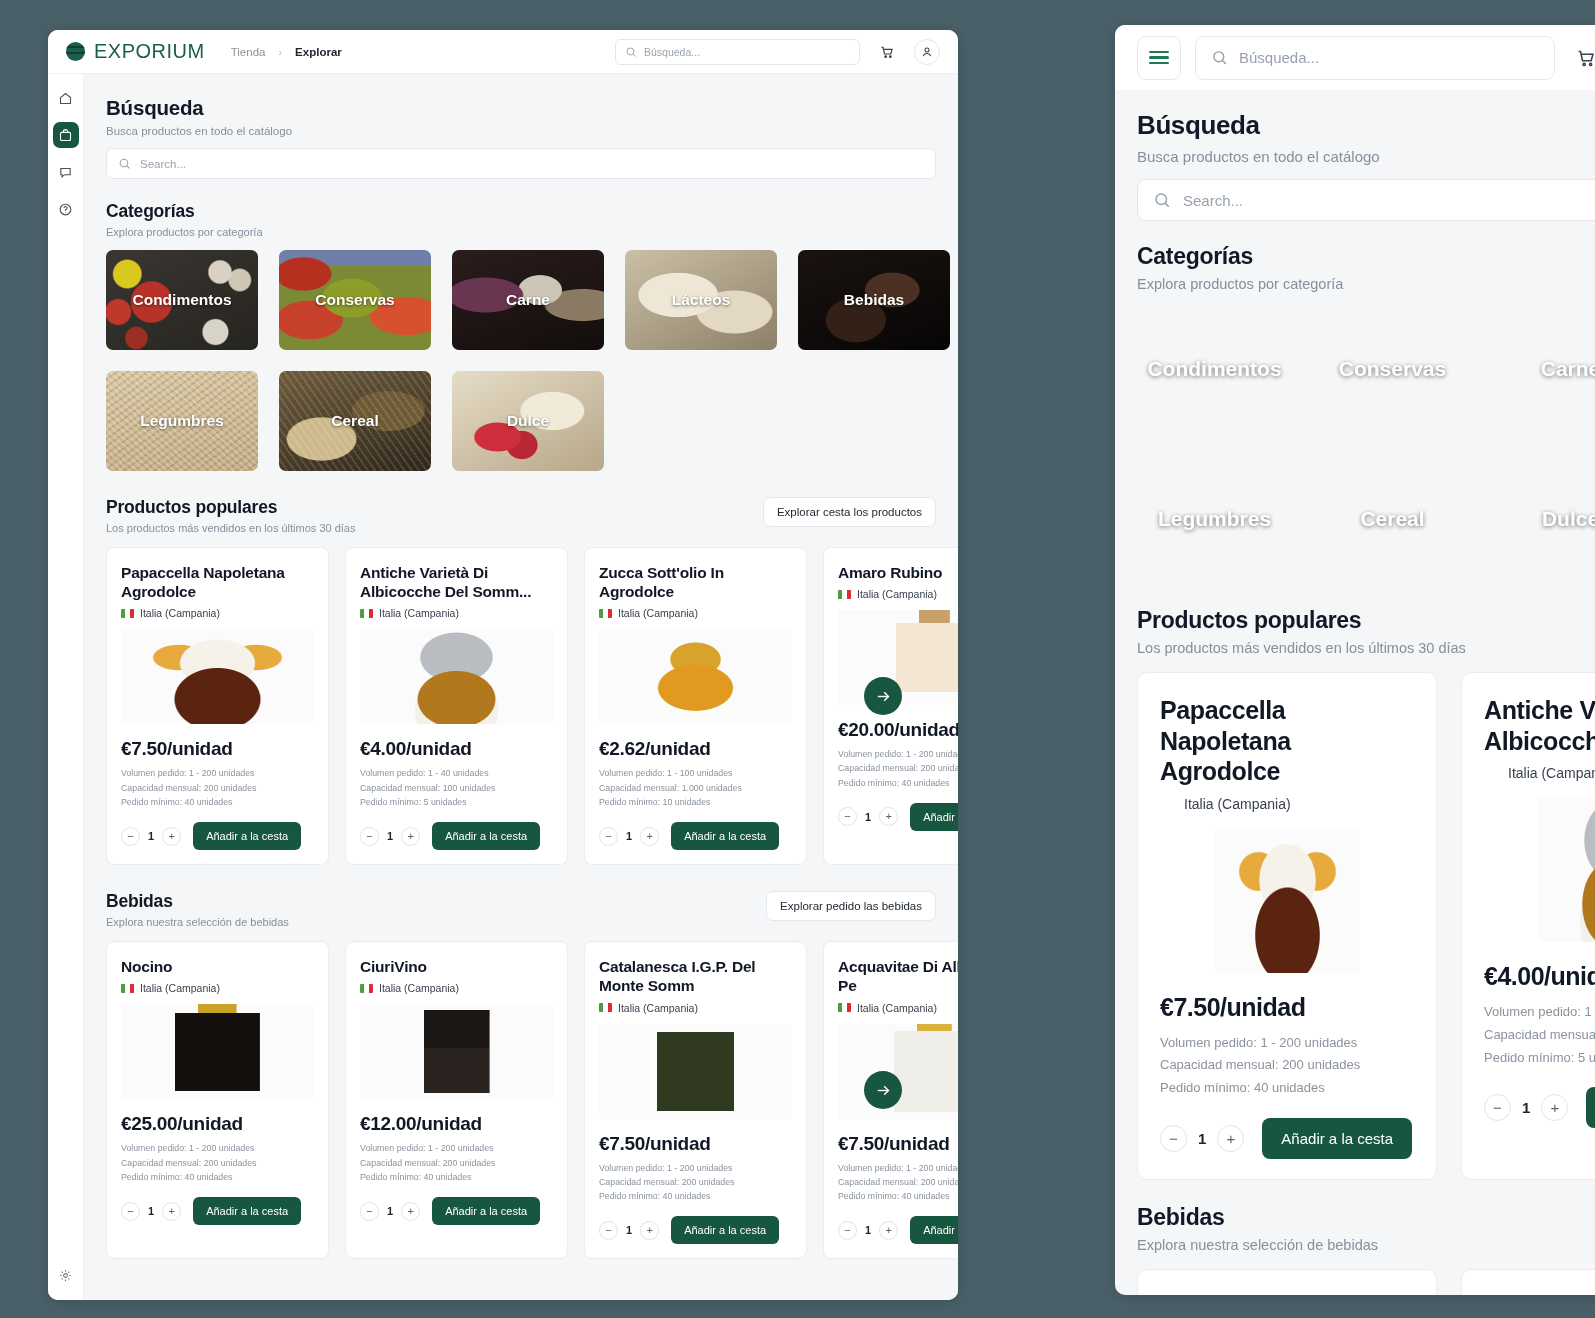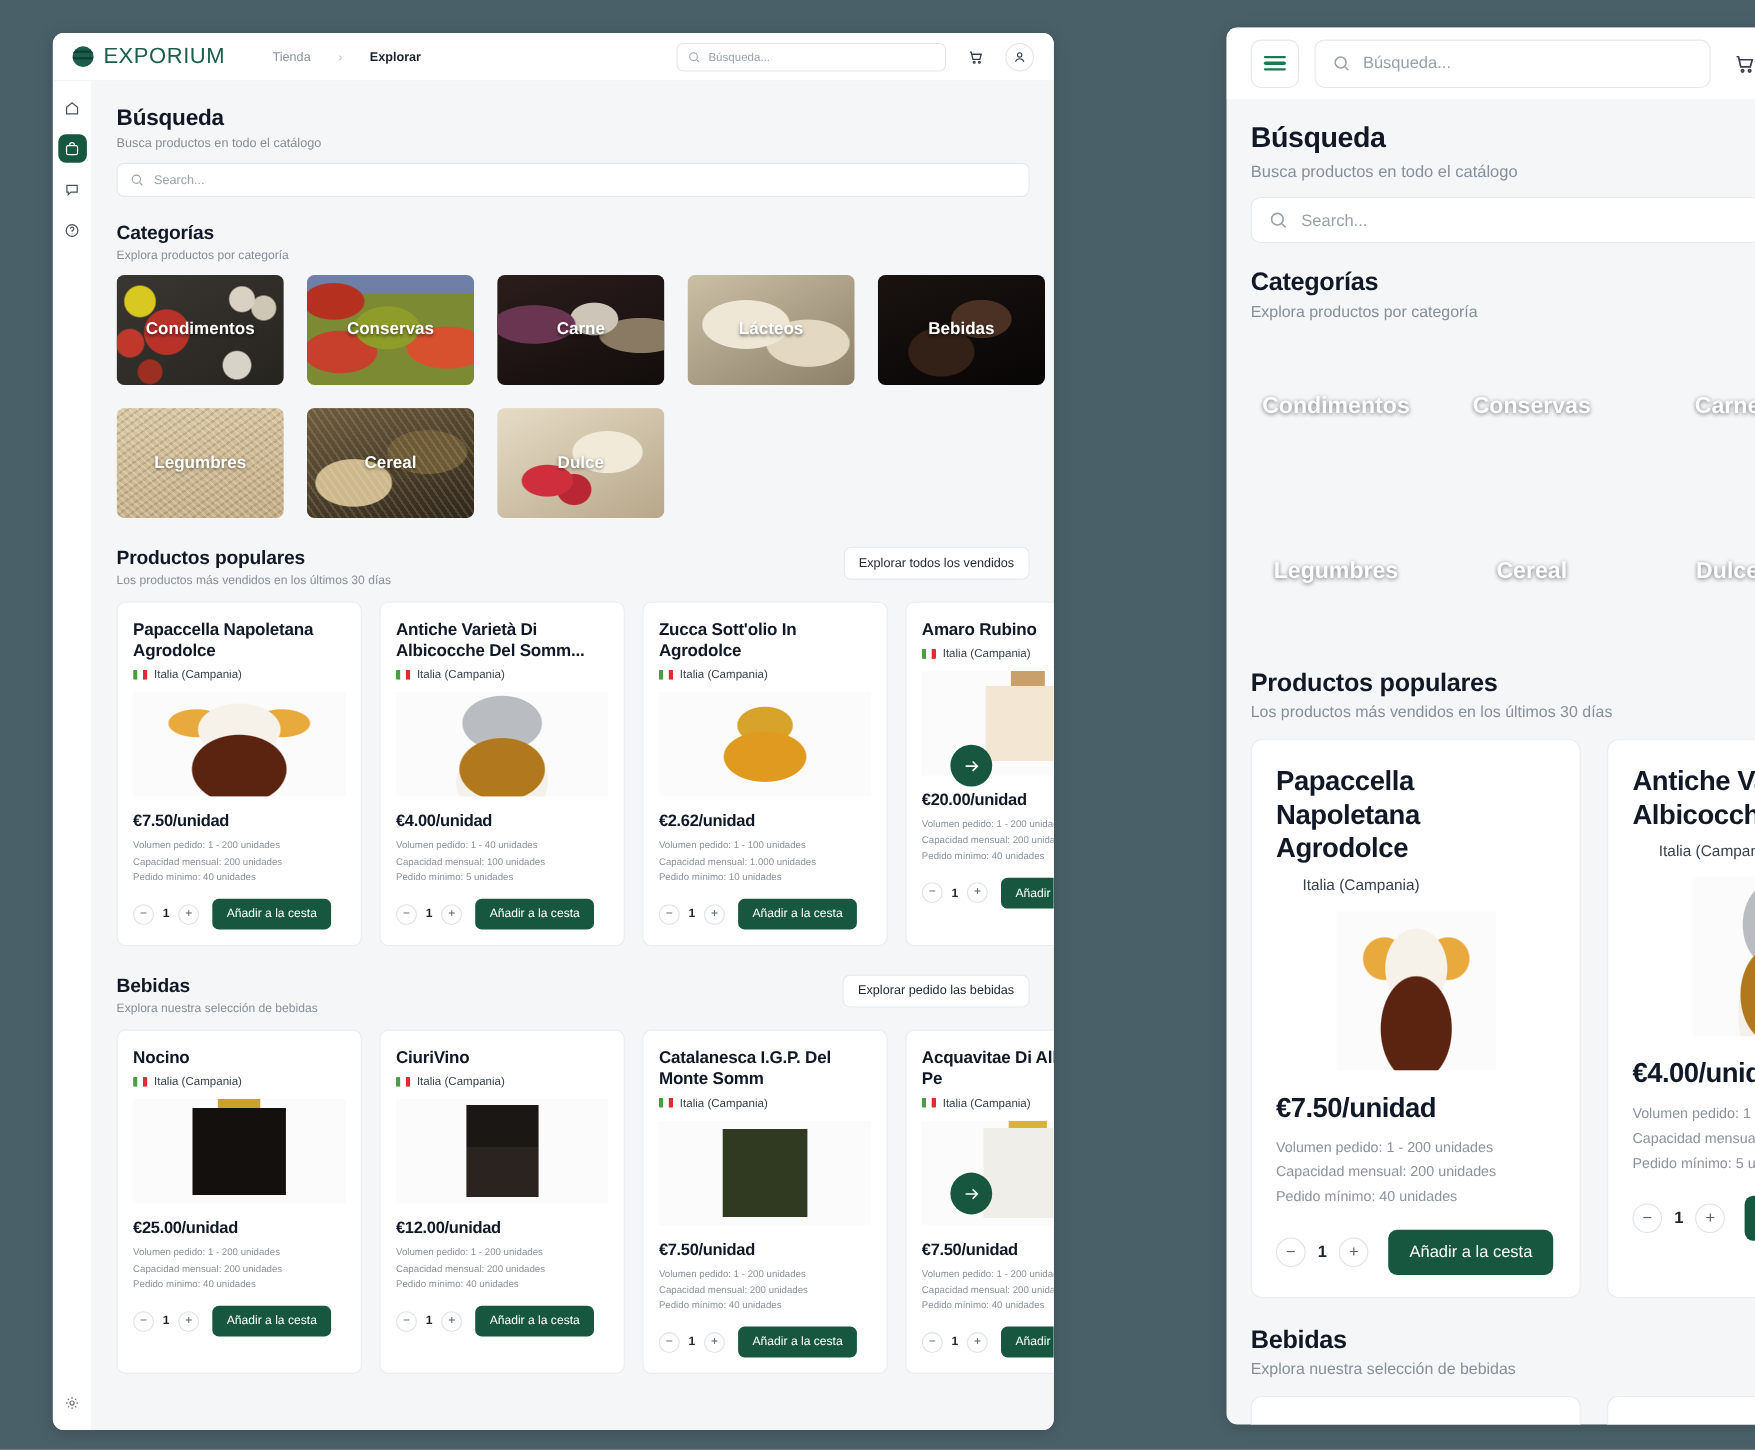--- a/index.html
+++ b/index.html
@@ -18,21 +18,21 @@
   }
   .dw-topbar{
     height:44px; background:#fff; display:flex; align-items:center;
     padding:0 18px 0 18px; border-bottom:1px solid #eef0f3; position:relative;
   }
   .brand{ display:flex; align-items:center; gap:9px; }
   .brand-mark{ width:19px; height:19px; border-radius:50%; background:#1b5e4b; position:relative; overflow:hidden;}
   .brand-mark:before{content:"";position:absolute;left:-2px;top:4px;width:24px;height:2px;background:#0f3d31;}
   .brand-mark:after{content:"";position:absolute;left:-2px;top:10px;width:24px;height:2px;background:#0f3d31;}
   .brand-name{ font-size:20px; letter-spacing:.5px; color:#1b5e4b; font-weight:400; }
-  .breadcrumb{ display:flex; align-items:center; gap:25px; margin-left:43px; font-size:11.5px;}
+  .breadcrumb{ display:flex; align-items:center; gap:13px; margin-left:26px; font-size:11.5px;}
   .bc-item{ color:#8a939e; }
   .bc-sep{ color:#b6bdc6; font-size:11px;}
   .bc-current{ color:#1d2430; font-weight:700;}
   .topbar-right{ margin-left:auto; display:flex; align-items:center; gap:14px;}
   .tb-search{
     width:245px; height:26px; border:1px solid #e2e6eb; border-radius:6px;
     display:flex; align-items:center; gap:7px; padding:0 9px; background:#fff;
   }
   .tb-search .ph{ font-size:10.5px; color:#9aa3ae;}
   .icon-btn{ width:26px; height:26px; display:flex; align-items:center; justify-content:center; color:#39424e;}
@@ -89,21 +89,21 @@
     padding:15px 14px 14px 14px; display:flex; flex-direction:column;
   }
   .pname{ font-size:15.5px; font-weight:700; color:#111826; line-height:1.24; letter-spacing:-.2px;}
   .porigin{ display:flex; align-items:center; gap:6px; margin-top:6px; font-size:10.5px; color:#3b4插;}
   .porigin{ color:#39424e; }
   .flag{ width:13px; height:9px; display:inline-flex; border-radius:1px; overflow:hidden;}
   .flag i{ flex:1; display:block;}
   .flag .g{ background:#4c9b45;} .flag .w{ background:#fff;} .flag .r{ background:#e02b33;}
   .pimgwrap{ height:95px; margin:10px 0 0 0; display:flex; align-items:center; justify-content:center;}
   .pimg{ height:95px; width:95px; position:relative; }
-  .price{ font-size:15px; font-weight:700; color:#111826; margin-top:14px; letter-spacing:-.3px;}
+  .price{ font-size:19px; font-weight:700; color:#111826; margin-top:14px; letter-spacing:-.3px;}
   .meta{ font-size:8.8px; color:#8b939e; line-height:1.62; margin-top:6px;}
   .cardfoot{ display:flex; align-items:center; gap:12px; margin-top:13px;}
   .stepper{ display:flex; align-items:center; gap:8px;}
   .st-btn{ width:19px;height:19px;border:1px solid #dfe3e9;border-radius:50%;display:flex;align-items:center;justify-content:center;color:#5b636e;font-size:11px;line-height:1;}
   .st-val{ font-size:11px; color:#1d2430; font-weight:700;}
   .add-btn{
     background:#18573f; color:#fff; border-radius:6px; font-size:11px; padding:8px 13px;
     white-space:nowrap;
   }
   .carousel-next{
@@ -366,21 +366,21 @@
                 <div class="label">Dulce</div>
               </div>
             </div>
         </div>
 
         <div class="sec-pad sec-head">
           <div>
             <h2 class="sec-title">Productos populares</h2>
             <div class="sec-sub">Los productos más vendidos en los últimos 30 días</div>
           </div>
-          <div class="ghost-btn">Explorar todos los vendidos</div>
+          <div class="ghost-btn">Explorar cesta los productos</div>
         </div>
         <div class="card-row" id="popular-row">
             <div class="pcard">
               <div class="pname">Papaccella Napoletana Agrodolce</div>
               <div class="porigin">
                 <span class="flag">
                   <i class="g"></i>
                   <i class="w"></i>
                   <i class="r"></i>
                 </span>

